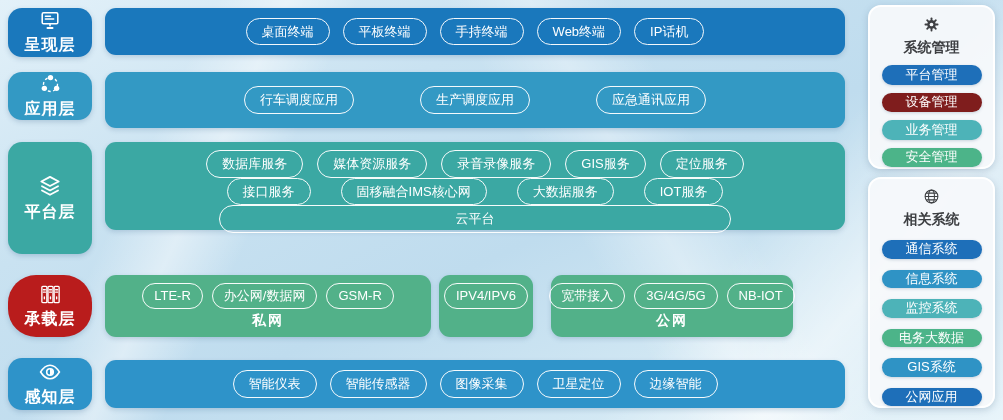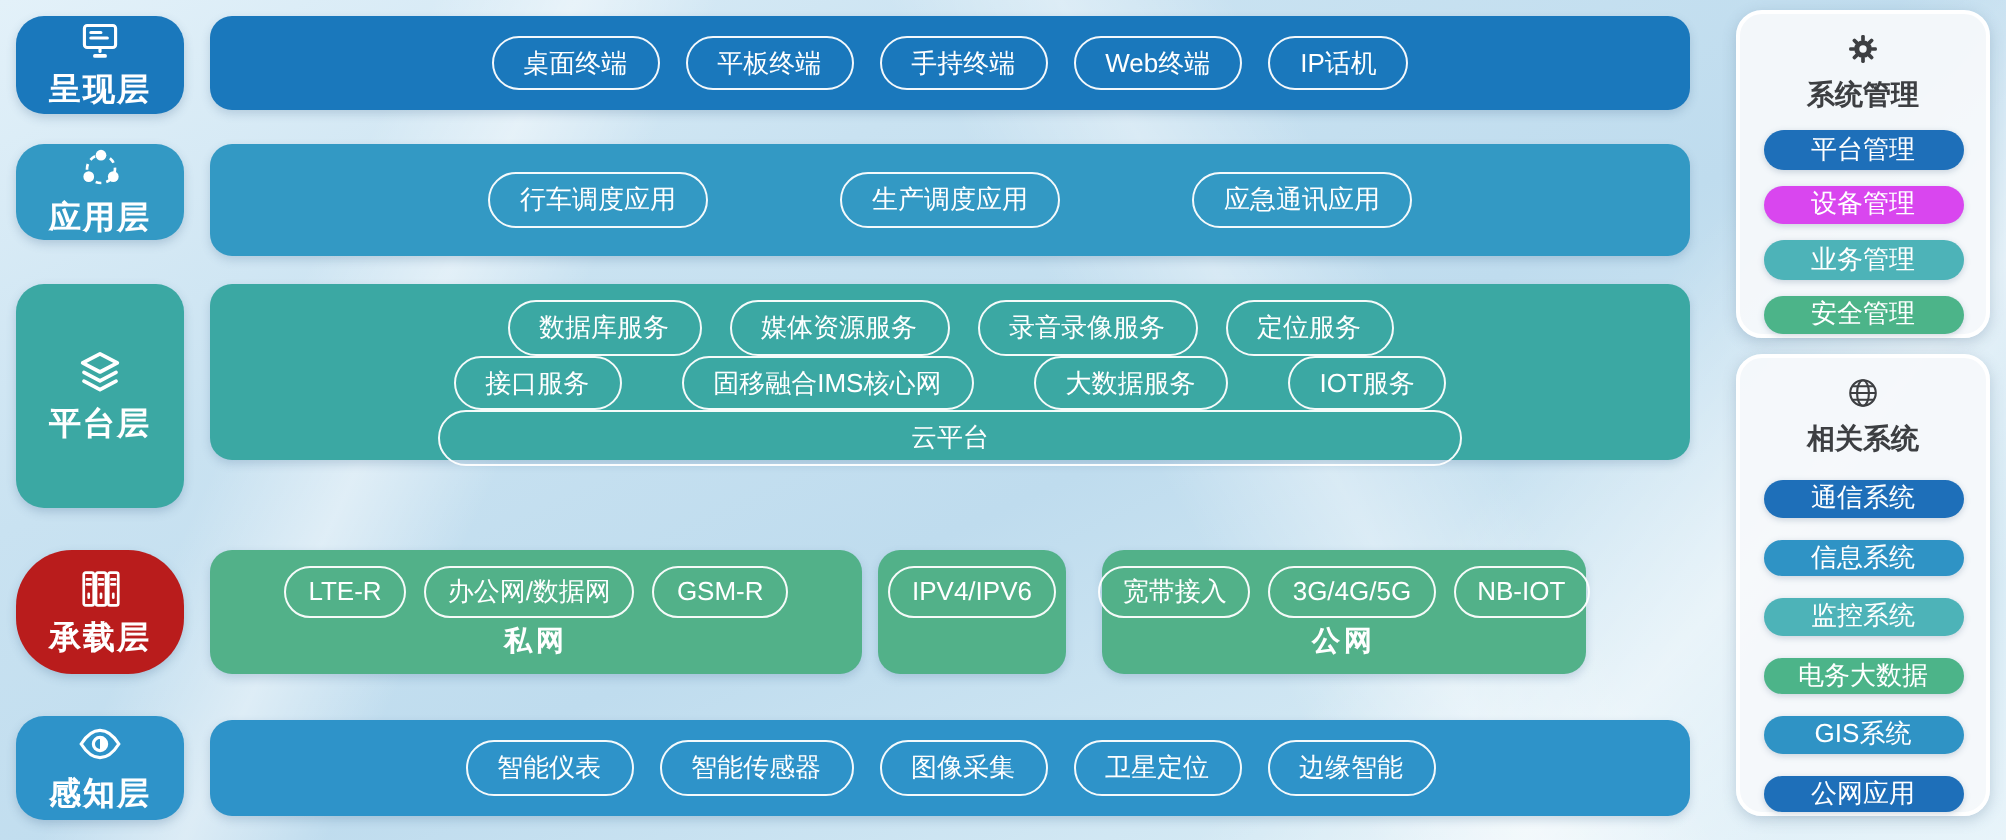--- a/index.html
+++ b/index.html
@@ -148,20 +148,21 @@
     <div class="pill">行车调度应用</div>
     <div class="pill">生产调度应用</div>
     <div class="pill">应急通讯应用</div>
   </div>
 
   <div class="row platform" style="top: 142px; height: 88px; background: rgb(59, 168, 163);">
     <div class="p-subrow">
       <div class="pill">数据库服务</div>
       <div class="pill">媒体资源服务</div>
       <div class="pill">录音录像服务</div>
+      <div class="pill">GIS服务</div>
       <div class="pill">定位服务</div>
     </div>
     <div class="p-subrow r2">
       <div class="pill">接口服务</div>
       <div class="pill">固移融合IMS核心网</div>
       <div class="pill">大数据服务</div>
       <div class="pill">IOT服务</div>
     </div>
     <div class="p-subrow">
       <div class="pill wide">云平台</div>
@@ -215,21 +216,21 @@
             <rect x="10.7" y="2.2" width="2.6" height="4.4" rx="1" transform="rotate(270 12 12)"></rect>
             <rect x="10.7" y="2.2" width="2.6" height="4.4" rx="1" transform="rotate(315 12 12)"></rect>
             <circle cx="12" cy="12" r="6.2"></circle>
           </g>
           <circle cx="12" cy="12" r="2.6" fill="#f6f9fb"></circle>
         </svg>
       </span>
       <span>系统管理</span>
     </div>
     <div class="s-pill" style="background: rgb(30, 111, 185);">平台管理</div>
-    <div class="s-pill" style="background: #d946ef; text-align: right;">设备管理</div>
+    <div class="s-pill" style="background: #7f1d1d; text-align: right;">设备管理</div>
     <div class="s-pill" style="background: rgb(77, 179, 184);">业务管理</div>
     <div class="s-pill" style="background: rgb(76, 180, 137);">安全管理</div>
   </div>
 
   <div class="panel p2" style="top:177px;height:231px;">
     <div class="panel-head">
       <span class="icon">
         <svg viewBox="0 0 24 24" width="17" height="17" fill="none" stroke="#3d3f42" stroke-width="1.5">
           <circle cx="12" cy="12" r="9"></circle>
           <ellipse cx="12" cy="12" rx="4.2" ry="9"></ellipse>

